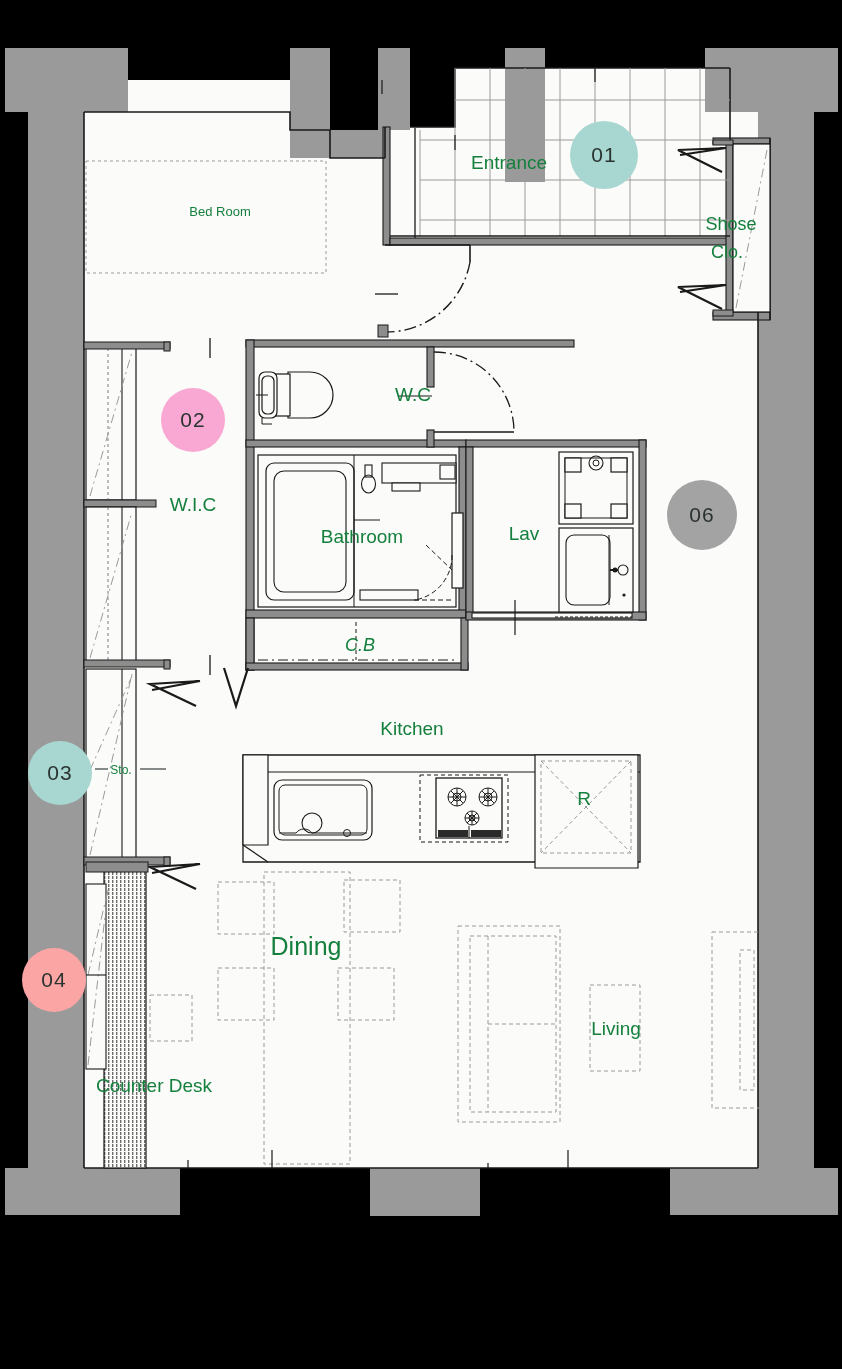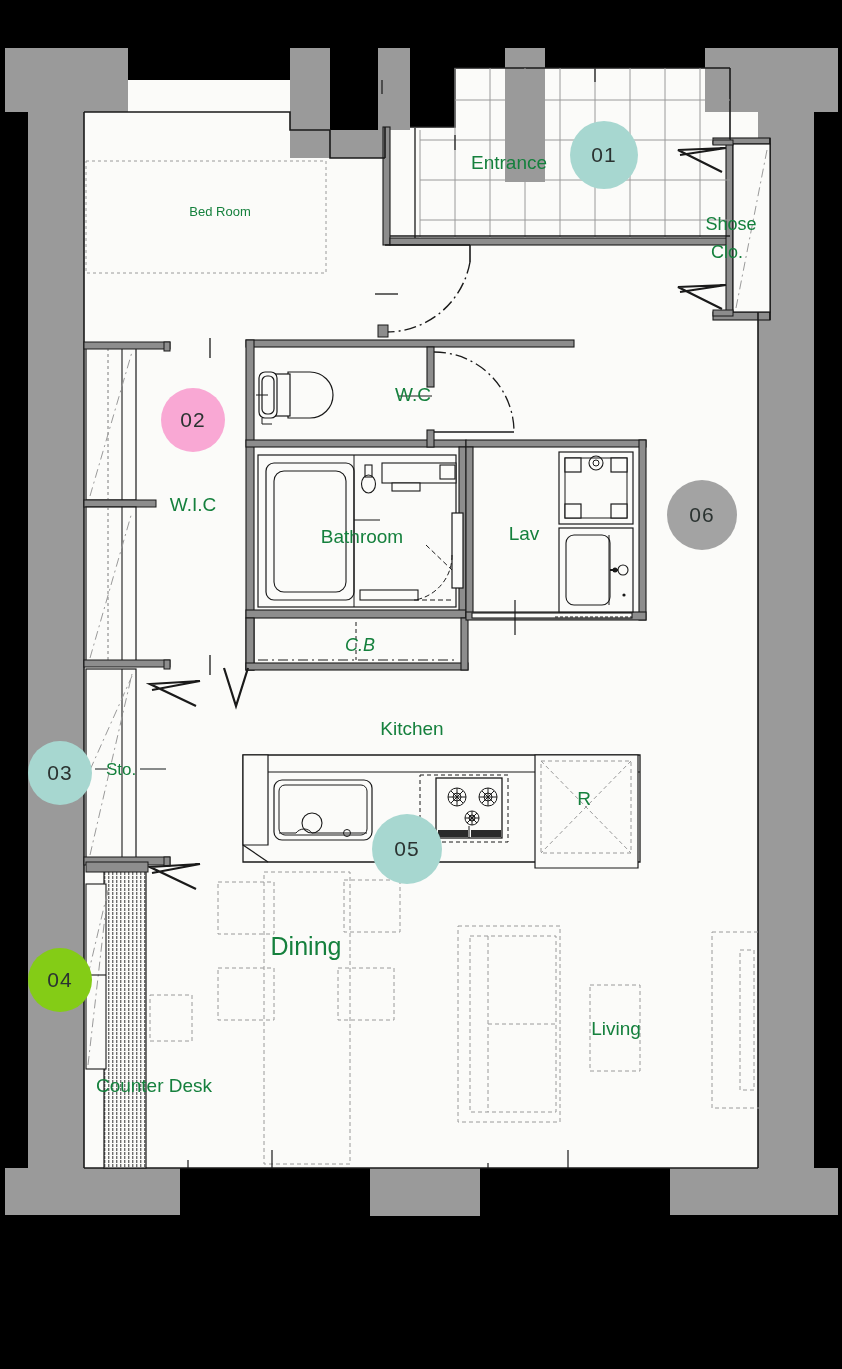--- a/index.html
+++ b/index.html
@@ -401,37 +401,36 @@
 <div class="room-label" style="left:193px; top:505px; font-size:19px;">W.I.C</div>
 
 <div class="room-label" style="left:381px; top:395px; font-size:19px;margin-left:32px;">W.C</div>
 
 <div class="room-label" style="left:362px; top:537px; font-size:19px;">Bathroom</div>
 
 <div class="room-label" style="left:524px; top:534px; font-size:19px;">Lav</div>
 
 <div class="room-label" style="left:360px; top:645px; font-size:18px;font-style:italic;">C.B</div>
 
-<div class="room-label" style="left:121px; top:770px; font-size:17px;">Sto.</div>
+<div class="room-label" style="left:121px; top:770px; font-size:12px;">Sto.</div>
 
 <div class="room-label" style="left:412px; top:729px; font-size:19px;">Kitchen</div>
 
 <div class="room-label" style="left:584px; top:799px; font-size:19px;">R</div>
 
 <div class="room-label" style="left:306px; top:946px; font-size:25px;">Dining</div>
 
 <div class="room-label" style="left:616px; top:1029px; font-size:19px;">Living</div>
 
 <div class="room-label" style="left:154px; top:1086px; font-size:19px;">Counter Desk</div>
 
 <div class="badge" style="left:570px; top:121px; width:68px; height:68px; background:#a7d7d0;">01</div>
 
 <div class="badge" style="left:161px; top:388px; width:64px; height:64px; background:#f9a8d4;">02</div>
 
 <div class="badge" style="left:28px; top:741px; width:64px; height:64px; background:#a7d7d0;">03</div>
 
-<div class="badge" style="left:28px; top:948px; width:64px; height:64px; background:#84cc16;">04</div>
-
-<div class="badge" style="left:372px; top:814px; width:70px; height:70px; background:#a7d7d0;">05</div>
+<div class="badge" style="left:22px; top:948px; width:64px; height:64px; background:#fca5a5;">04</div>
+
 
 <div class="badge" style="left:667px; top:480px; width:70px; height:70px; background:#a3a3a3;">06</div>
 
 </div>
 
 </body></html>

